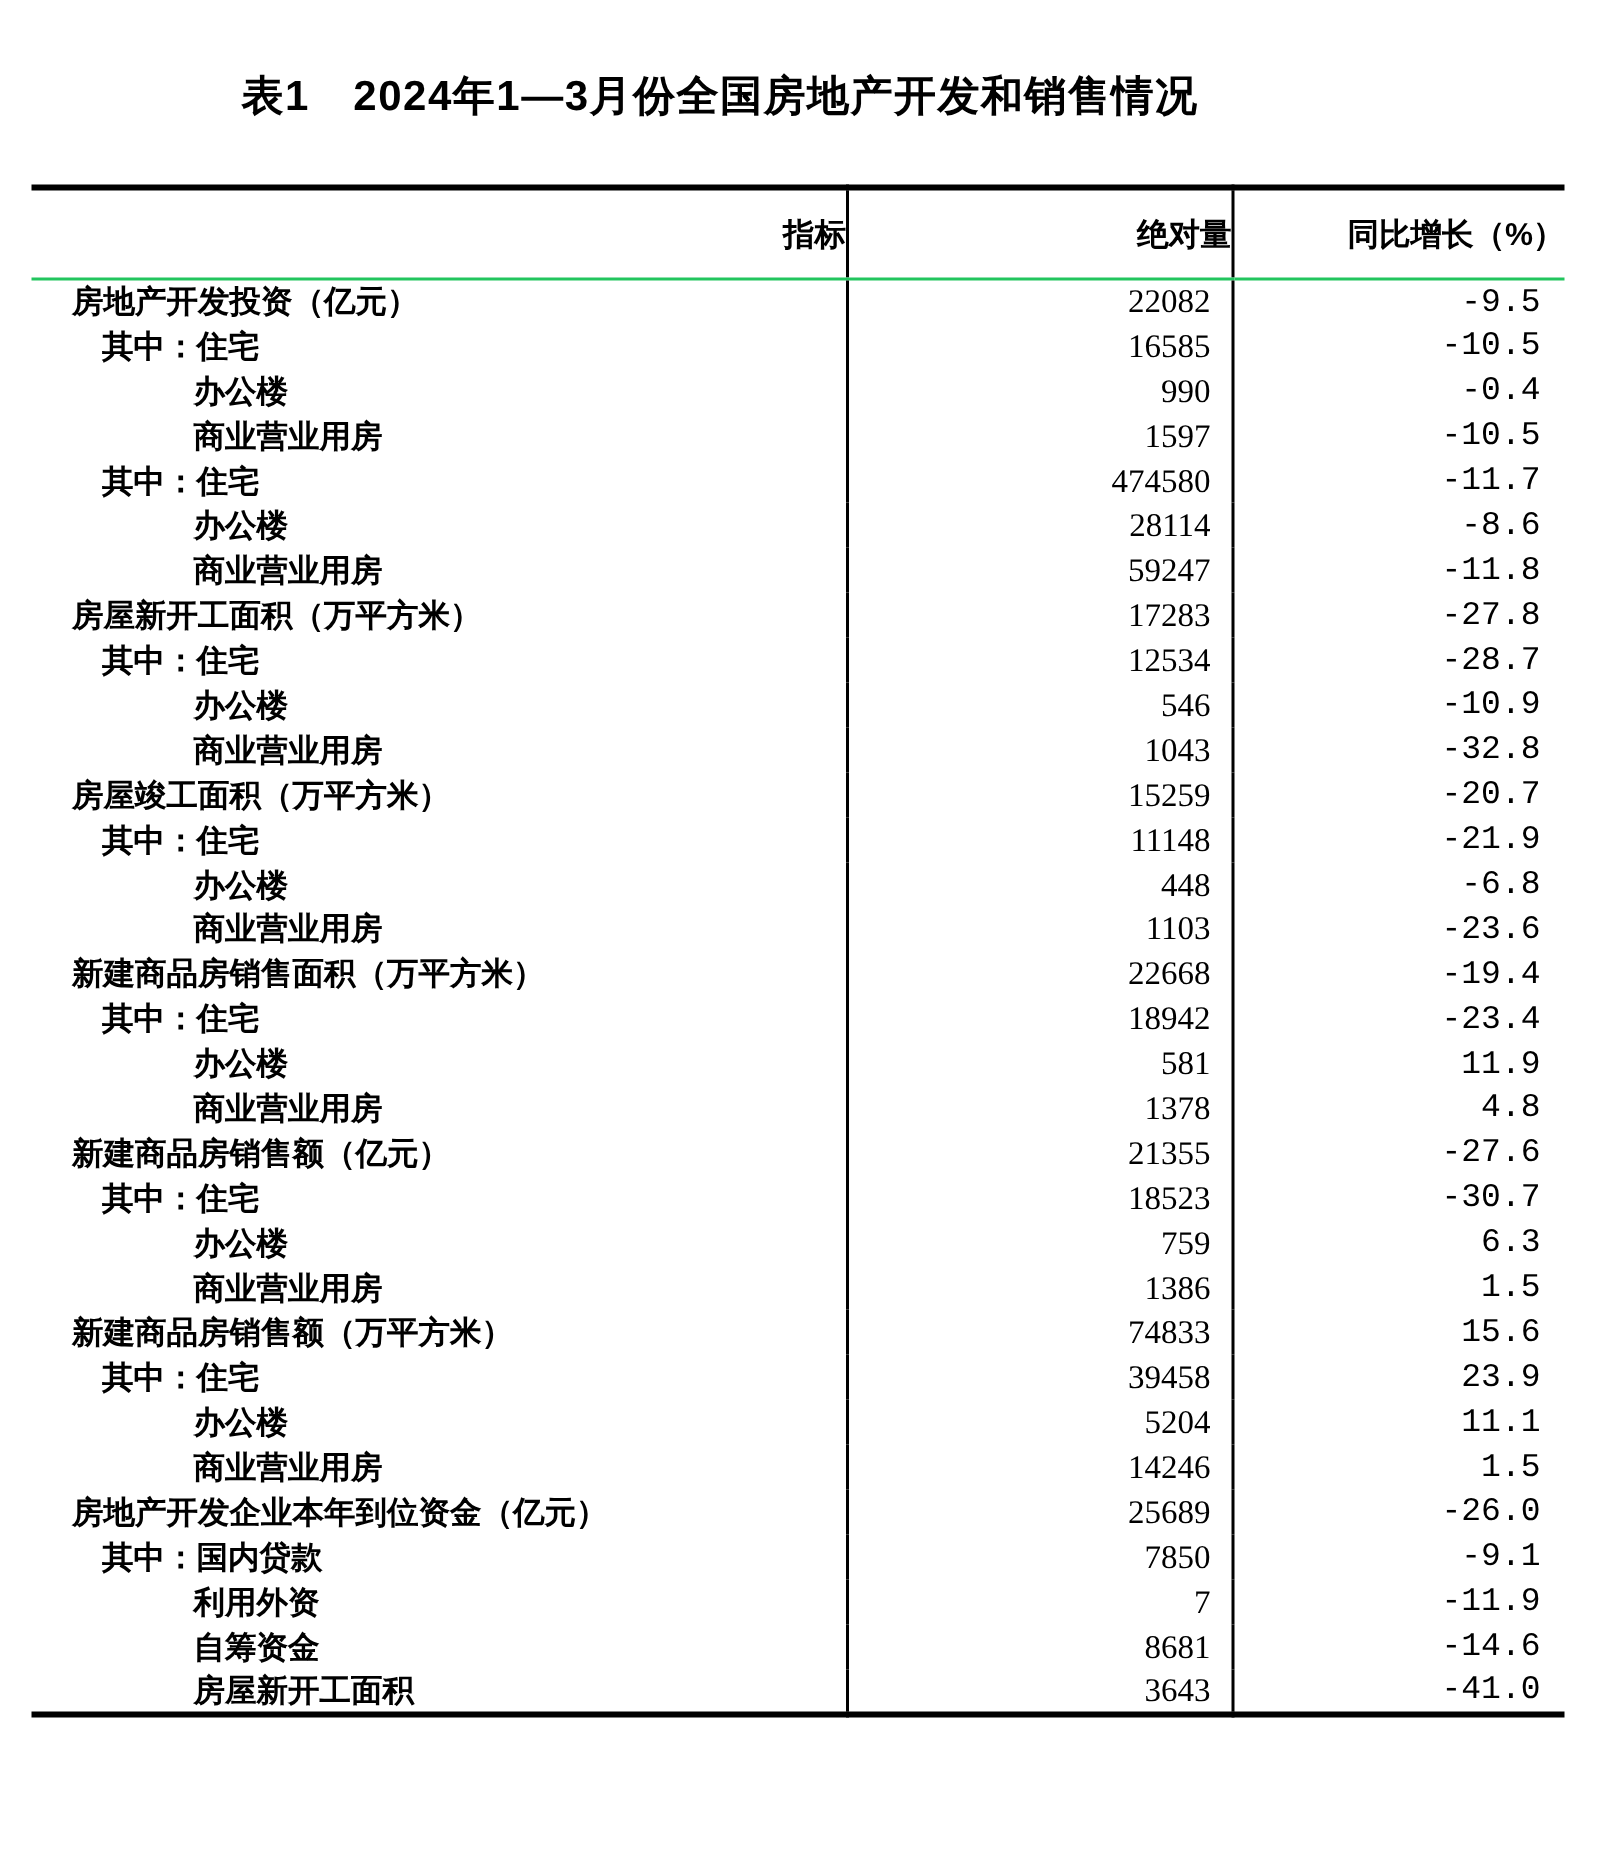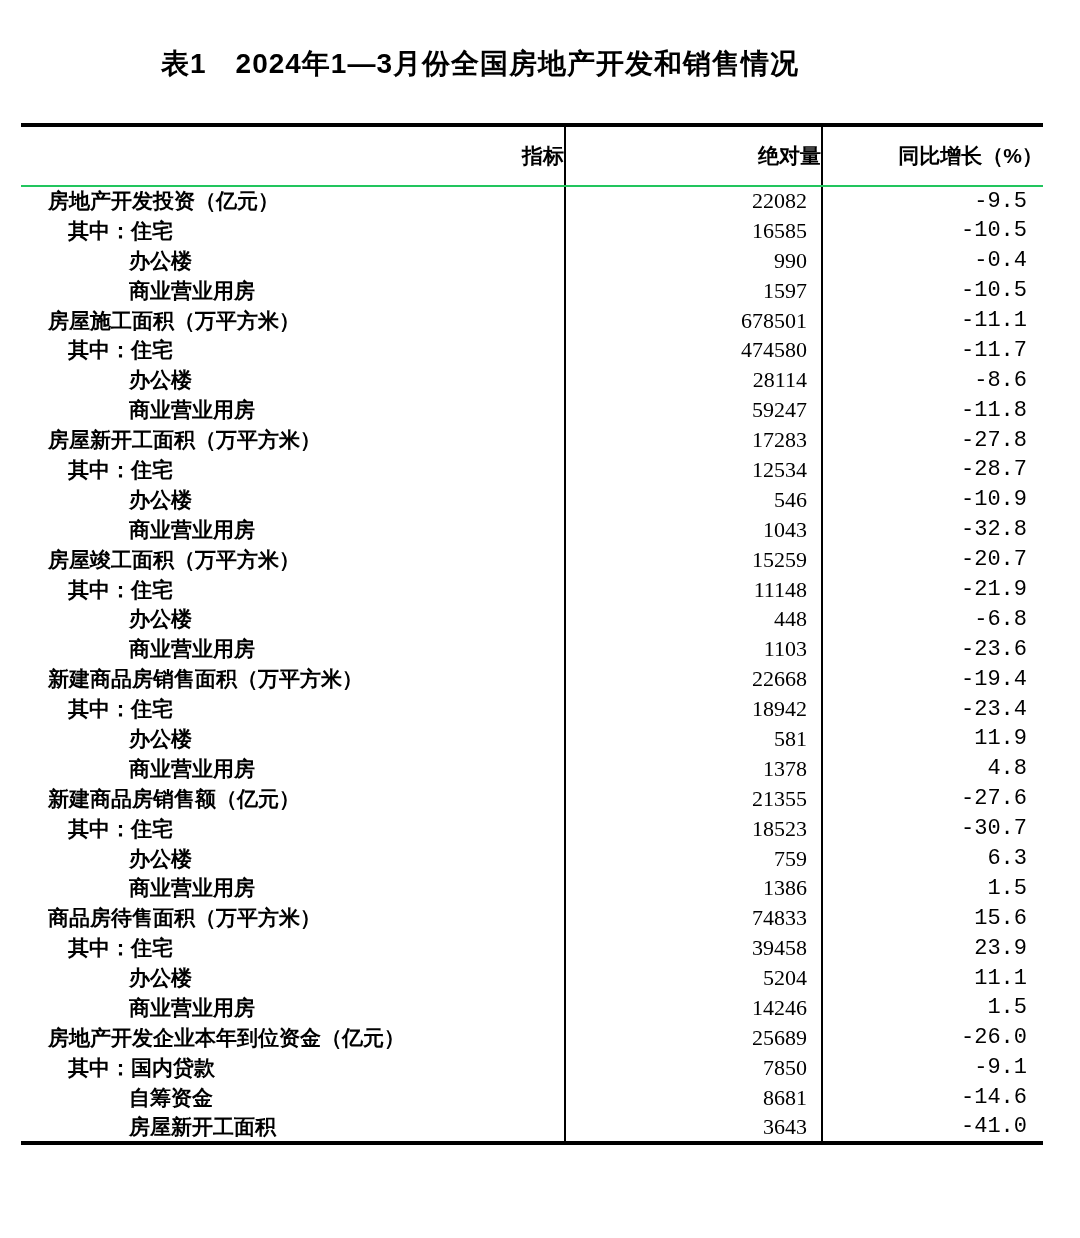--- a/index.html
+++ b/index.html
@@ -101,25 +101,20 @@
         <td class="ind indent-2">办公楼</td>
         <td class="num abs col-sep">990</td>
         <td class="num growth col-sep">-0.4</td>
       </tr>
       <tr>
         <td class="ind indent-2">商业营业用房</td>
         <td class="num abs col-sep">1597</td>
         <td class="num growth col-sep">-10.5</td>
       </tr>
       <tr>
-        <td class="ind indent-0">房屋施工面积（万平方米）</td>
-        <td class="num abs col-sep">678501</td>
-        <td class="num growth col-sep">-11.1</td>
-      </tr>
-      <tr>
         <td class="ind indent-1">其中：住宅</td>
         <td class="num abs col-sep">474580</td>
         <td class="num growth col-sep">-11.7</td>
       </tr>
       <tr>
         <td class="ind indent-2">办公楼</td>
         <td class="num abs col-sep">28114</td>
         <td class="num growth col-sep">-8.6</td>
       </tr>
       <tr>
@@ -201,21 +196,21 @@
         <td class="ind indent-2">办公楼</td>
         <td class="num abs col-sep">759</td>
         <td class="num growth col-sep">6.3</td>
       </tr>
       <tr>
         <td class="ind indent-2">商业营业用房</td>
         <td class="num abs col-sep">1386</td>
         <td class="num growth col-sep">1.5</td>
       </tr>
       <tr>
-        <td class="ind indent-0">商品房待售面积（万平方米）</td>
+        <td class="ind indent-0">新建商品房销售额（万平方米）</td>
         <td class="num abs col-sep">74833</td>
         <td class="num growth col-sep">15.6</td>
       </tr>
       <tr>
         <td class="ind indent-1">其中：住宅</td>
         <td class="num abs col-sep">39458</td>
         <td class="num growth col-sep">23.9</td>
       </tr>
       <tr>
         <td class="ind indent-2">办公楼</td>
@@ -229,20 +224,25 @@
       </tr>
       <tr>
         <td class="ind indent-0">房地产开发企业本年到位资金（亿元）</td>
         <td class="num abs col-sep">25689</td>
         <td class="num growth col-sep">-26.0</td>
       </tr>
       <tr>
         <td class="ind indent-1">其中：国内贷款</td>
         <td class="num abs col-sep">7850</td>
         <td class="num growth col-sep">-9.1</td>
+      </tr>
+      <tr>
+        <td class="ind indent-2">利用外资</td>
+        <td class="num abs col-sep">7</td>
+        <td class="num growth col-sep">-11.9</td>
       </tr>
       <tr>
         <td class="ind indent-2">自筹资金</td>
         <td class="num abs col-sep">8681</td>
         <td class="num growth col-sep">-14.6</td>
       </tr>
       <tr>
         <td class="ind indent-2">房屋新开工面积</td>
         <td class="num abs col-sep">3643</td>
         <td class="num growth col-sep">-41.0</td>

